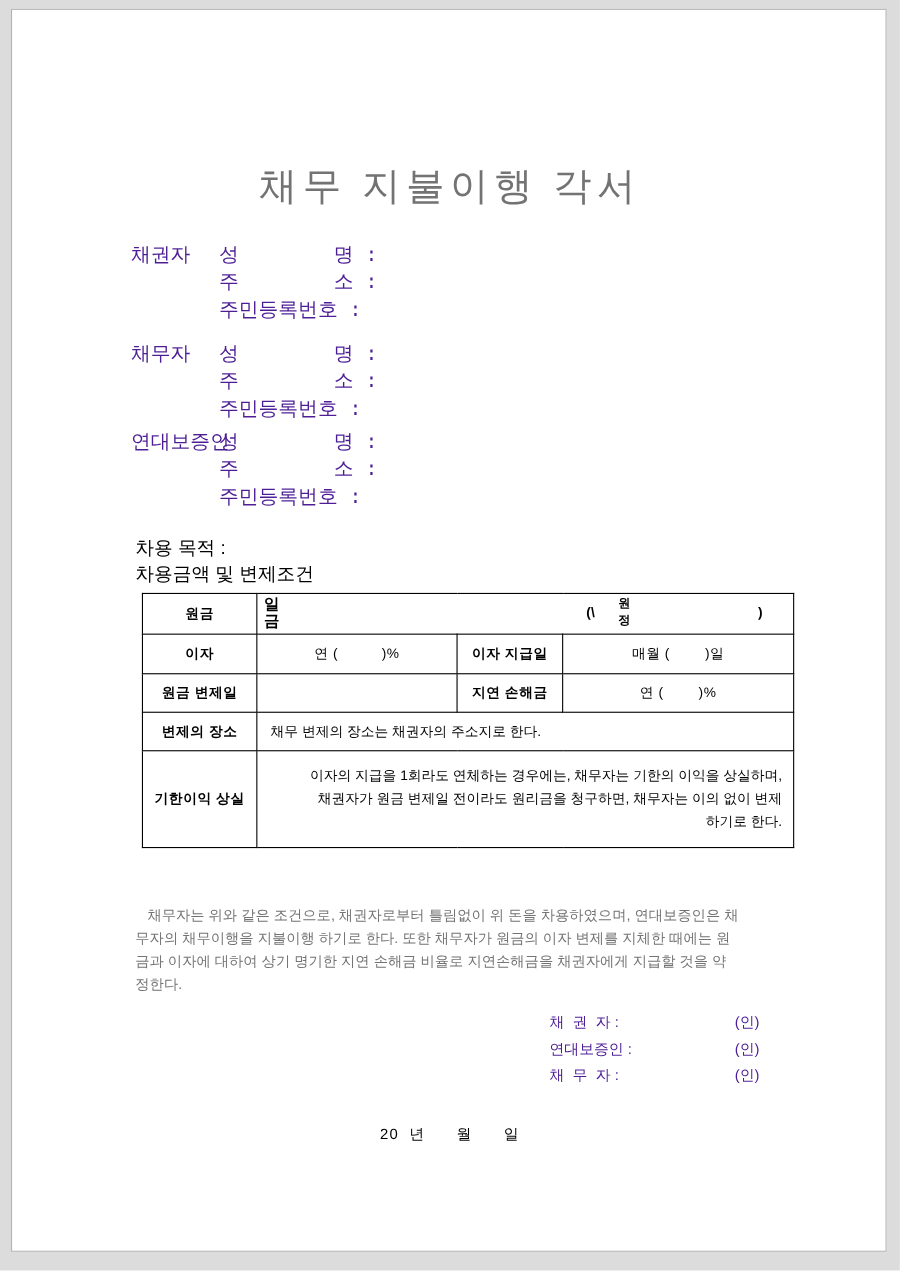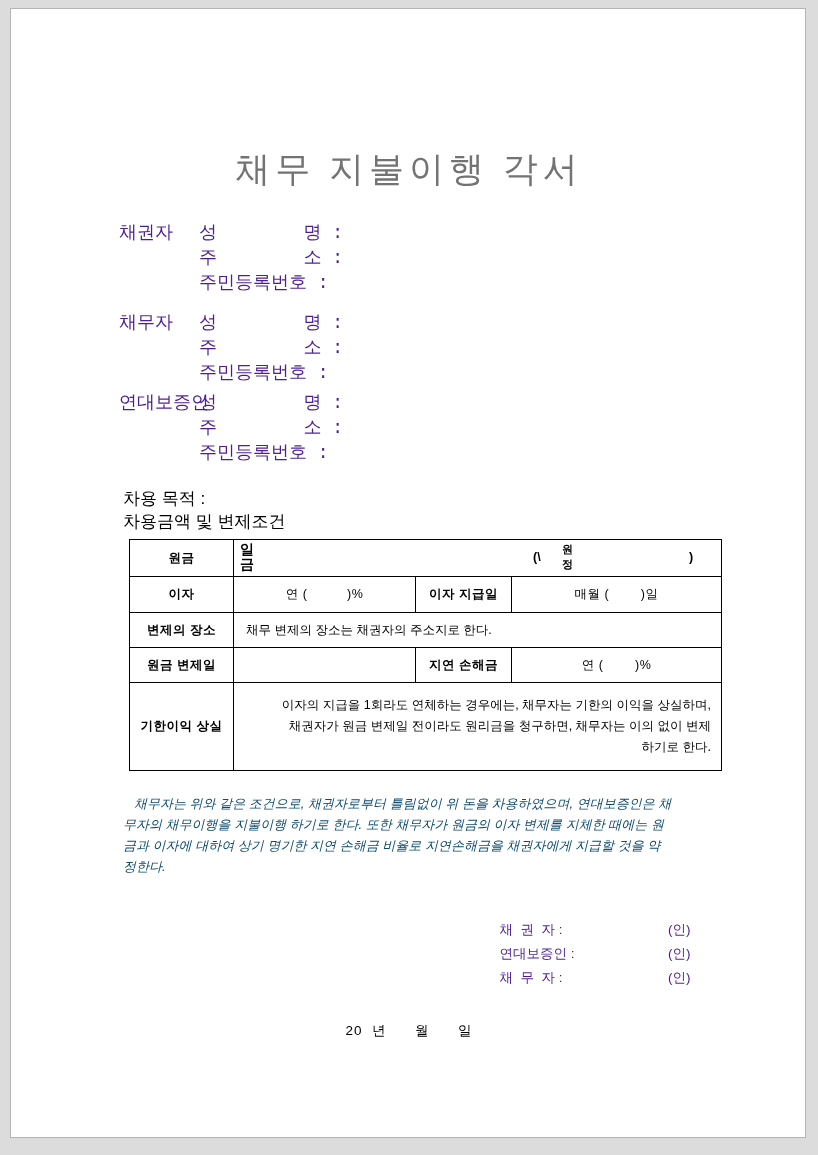--- a/index.html
+++ b/index.html
@@ -166,28 +166,27 @@
     line-height: 21px;
     text-align: right;
     padding: 4px 10px 4px 10px !important;
   }
   .clause-text div { white-space: nowrap; }
 
   
   .body-para {
     position: absolute;
     left: 112px;
-    top: 784px;
+    top: 812px;
     width: 600px;
     font-family: "Liberation Sans", "DejaVu Sans", sans-serif;
     font-size: 13px;
     line-height: 21px;
-    color: #0c4a6e;
+    color: #737373;
     text-align: justify;
-    font-style: italic;
   }
   .body-para div { white-space: nowrap; }
   .body-para .indent { text-indent: 11px; }
 
   
   .sign-block {
     position: absolute;
     left: 466px;
     top: 885px;
     font-family: "Liberation Sans", "DejaVu Sans", sans-serif;
@@ -284,28 +283,28 @@
           <span class="stack-close">)</span>
         </td>
       </tr>
       <tr class="row-h36">
         <td class="th-cell">이자</td>
         <td class="val-center">연 (          )%</td>
         <td class="th-cell">이자 지급일</td>
         <td class="val-center">매월 (        )일</td>
       </tr>
       <tr class="row-h35">
-        <td class="th-cell">변제의 장소</td>
-        <td class="val-left" colspan="3">채무 변제의 장소는 채권자의 주소지로 한다.</td>
-      </tr>
-      <tr class="row-h35">
         <td class="th-cell">원금 변제일</td>
         <td class="val-center"></td>
         <td class="th-cell">지연 손해금</td>
         <td class="val-center">연 (        )%</td>
+      </tr>
+      <tr class="row-h35">
+        <td class="th-cell">변제의 장소</td>
+        <td class="val-left" colspan="3">채무 변제의 장소는 채권자의 주소지로 한다.</td>
       </tr>
       <tr class="row-h88">
         <td class="th-cell">기한이익 상실</td>
         <td class="clause-text" colspan="3">
           <div>이자의 지급을 1회라도 연체하는 경우에는, 채무자는 기한의 이익을 상실하며,</div>
           <div>채권자가 원금 변제일 전이라도 원리금을 청구하면, 채무자는 이의 없이 변제</div>
           <div>하기로 한다.</div>
         </td>
       </tr>
     </tbody>

